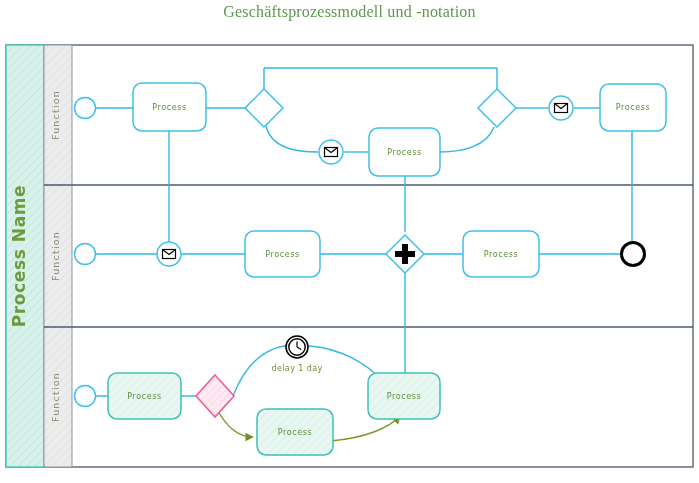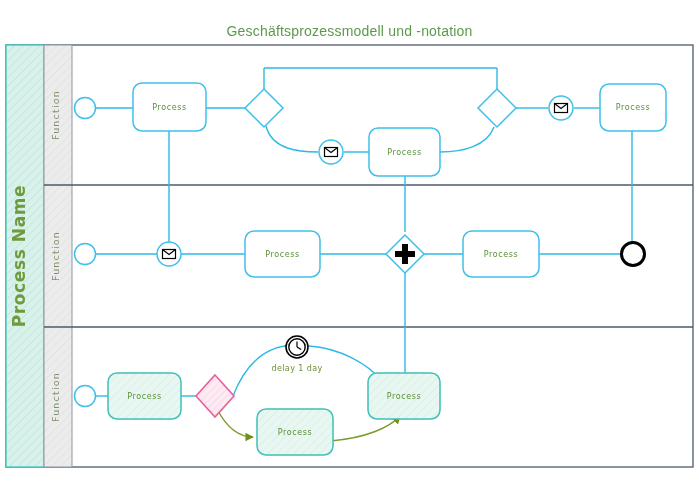--- a/index.html
+++ b/index.html
@@ -16,27 +16,27 @@
   }
   #canvas {
     position: absolute;
     left: 0; top: 0;
     width: 699px;
     height: 483px;
   }
   #title {
     position: absolute;
     left: 0;
-    top: 23px;
+    top: 3px;
     width: 699px;
     text-align: center;
-    font-size: 14px;
+    font-size: 16px;
     color: #5b9a4a;
     letter-spacing: 0.2px;
-    font-family: Liberation Sans, sans-serif;
+    font-family: Liberation Serif, serif;
   }
   svg { display: block; }
   .lbl {
     font-family: "DejaVu Sans", sans-serif;
     font-size: 8px;
     fill: #5b8f3a;
     letter-spacing: 0.6px;
   }
   .lane-lbl {
     font-family: "DejaVu Sans", sans-serif;

